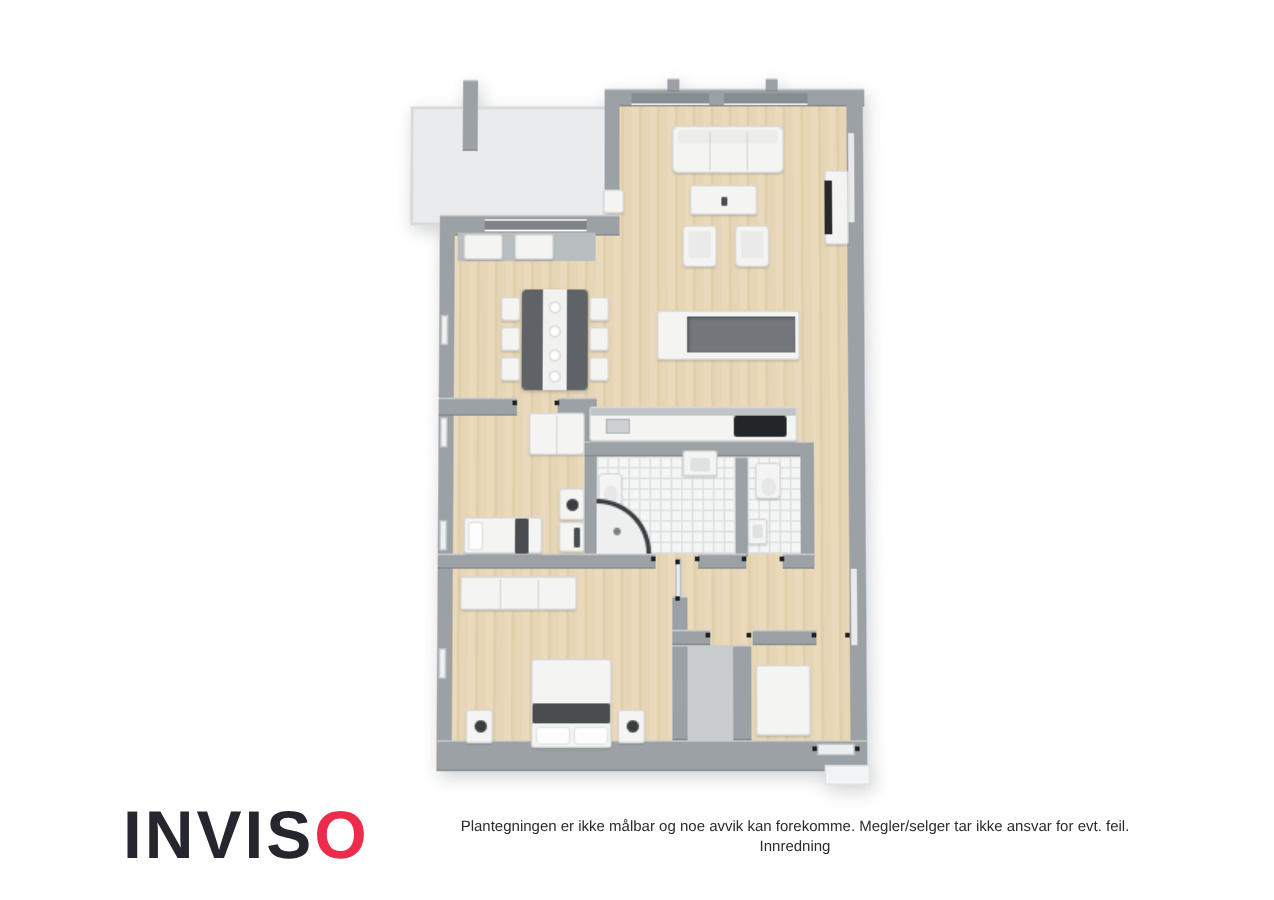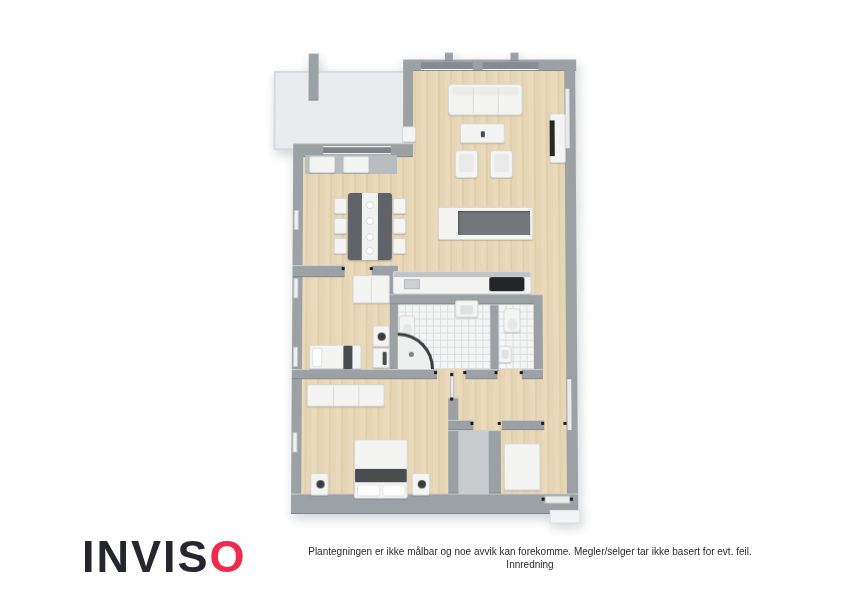--- a/index.html
+++ b/index.html
@@ -187,16 +187,16 @@
     <div class="tick" style="left:269px;top:372px;"></div>
     <div class="tick" style="left:291px;top:372px;"></div>
     <div class="tick" style="left:269px;top:446px;"></div>
     <div class="tick" style="left:297px;top:446px;"></div>
   </div>
 
   <div id="logo">
     <span class="dark">INVIS</span><span class="accent">O</span>
   </div>
   <div id="disclaimer">
-    <div>Plantegningen er ikke målbar og noe avvik kan forekomme. Megler/selger tar ikke basert for evt. feil. Innredning</div>
+    <div>Plantegningen er ikke målbar og noe avvik kan forekomme. Megler/selger tar ikke ansvar for evt. feil. Innredning</div>
   </div>
 
 </div>
 
 </body></html>

